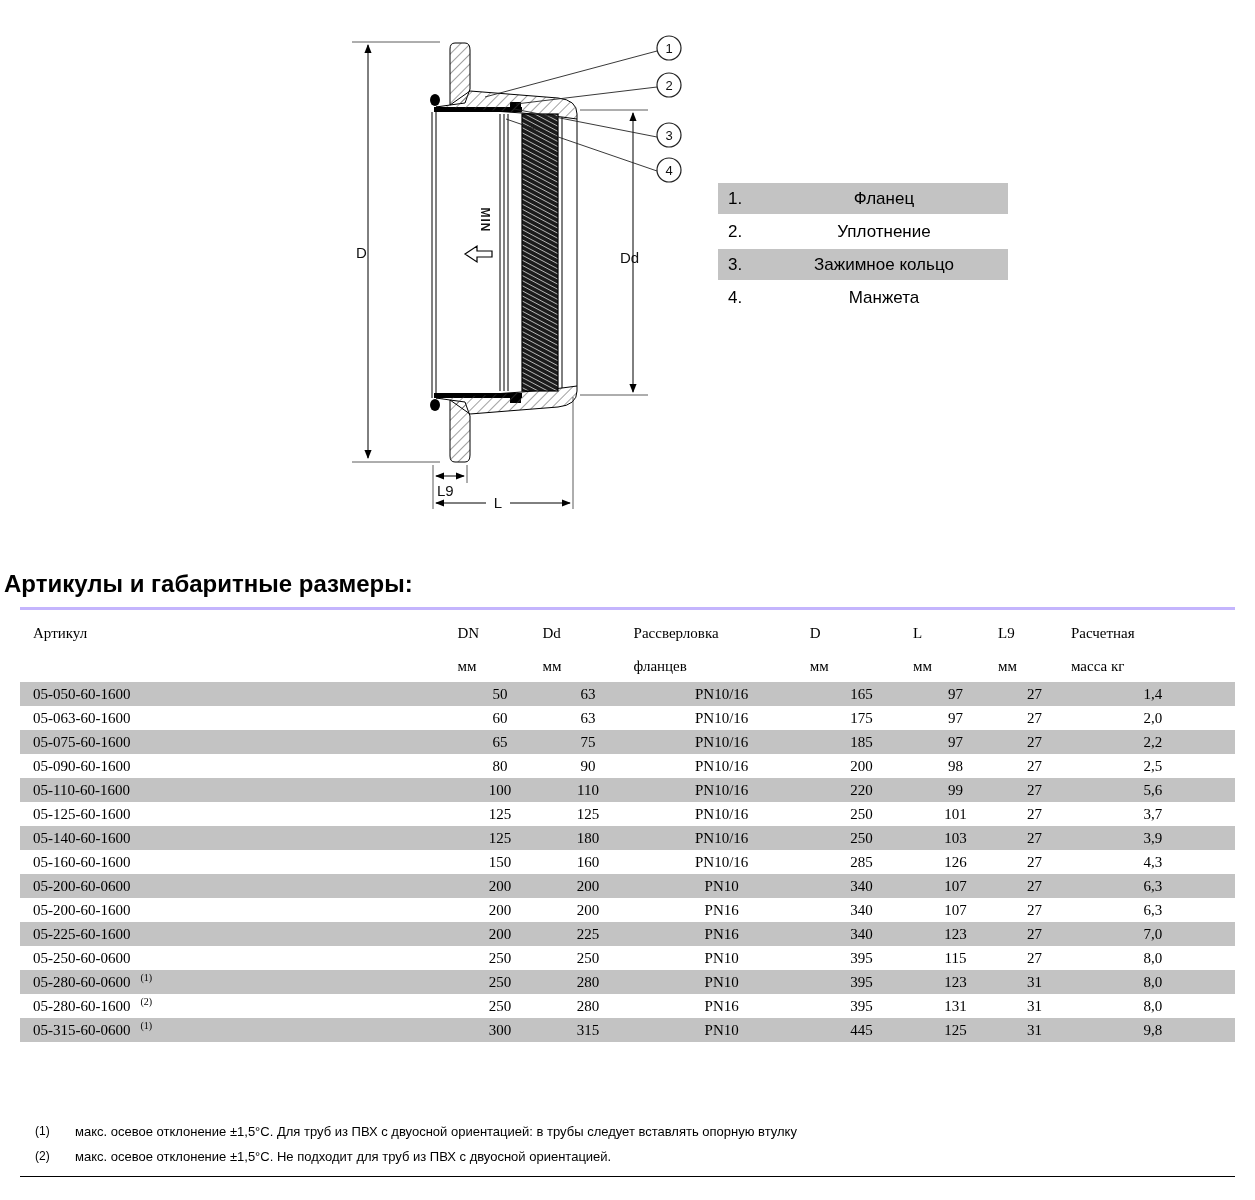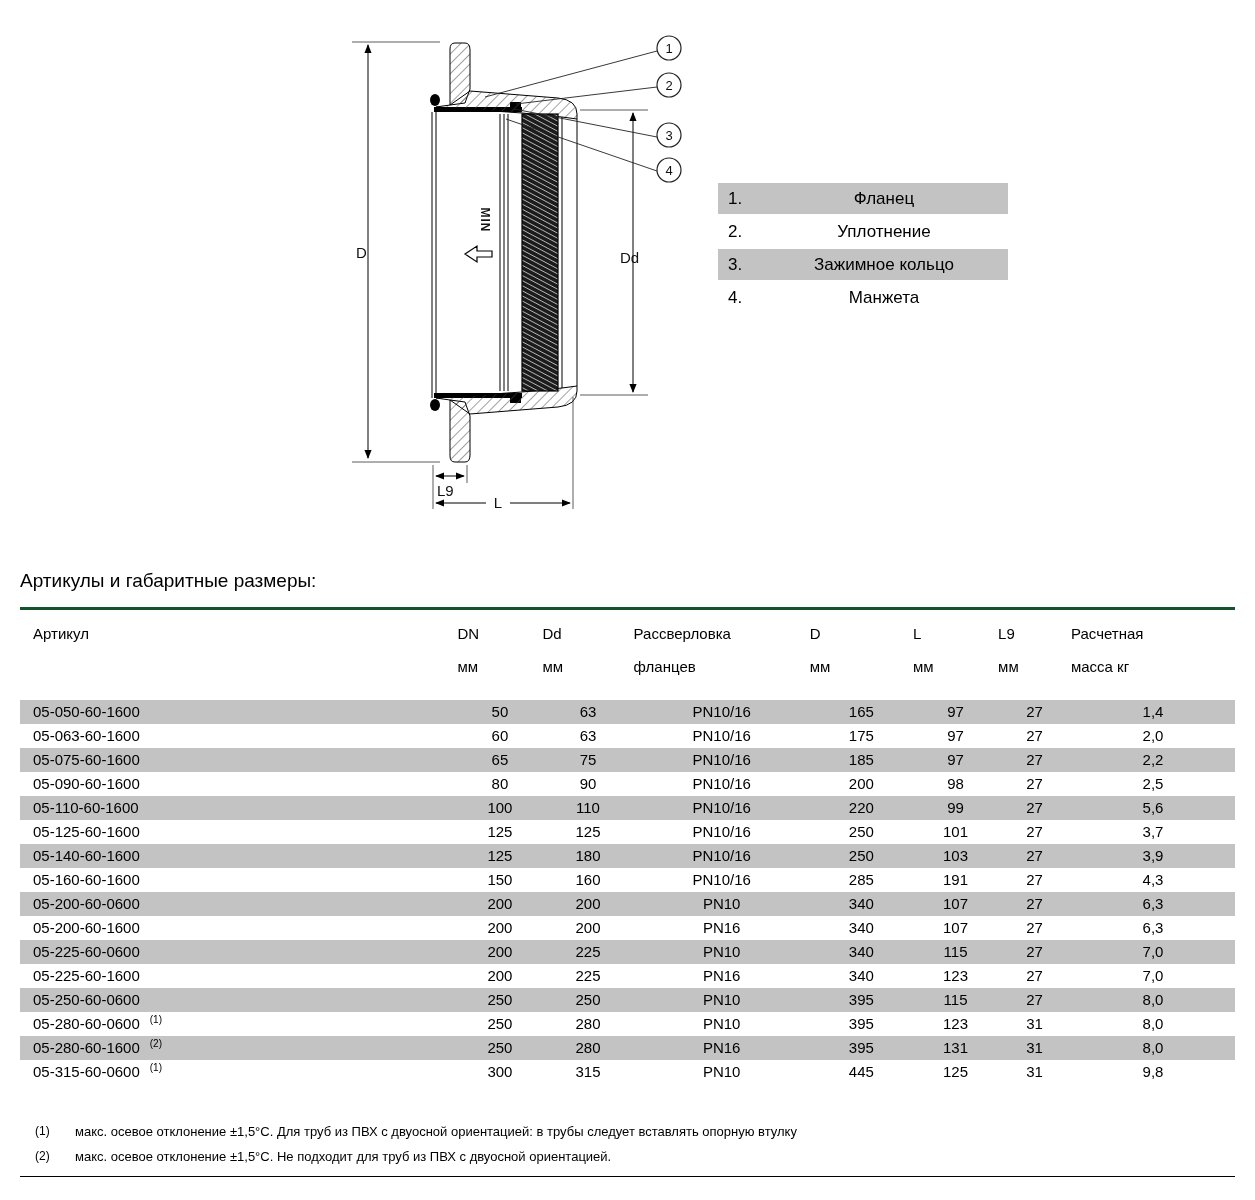--- a/index.html
+++ b/index.html
@@ -22,33 +22,34 @@
   .callout-num { font-family:"Liberation Sans",sans-serif; font-size:13px; fill:#111; text-anchor:middle; }
 
   
   .legend { position:absolute; left:718px; top:183px; width:290px; }
   .legend-row { display:flex; align-items:center; height:31px; margin-bottom:2px; font-size:17px; }
   .legend-row:nth-child(odd) { background:#c3c3c3; }
   .legend-num { width:42px; padding-left:10px; box-sizing:border-box; }
   .legend-label { flex:1;text-align:center; }
 
   
-  .tbl-title { position:absolute; left:20px; top:570px; font-size:19px; font-weight:normal; }
+  .tbl-title { position:absolute; left:4px; top:570px; font-size:24px; font-weight:bold; }
   .tbl {
     position:absolute; left:20px; top:607px; width:1215px;
     border-collapse:collapse; table-layout:fixed; font-size:15px;
-    border-top:3px solid #14532d;
+    border-top:3px solid #c4b5fd;
+    font-family:Liberation Serif, serif;
   }
   .tbl col.c-article { width:36%; }
   .tbl col.c-dn { width:7%; }  .tbl col.c-dd { width:7.5%; }
   .tbl col.c-drill { width:14.5%; } .tbl col.c-D { width:8.5%; }
   .tbl col.c-L { width:7%; }  .tbl col.c-L9 { width:6%; } .tbl col.c-mass { width:13.5%; }
   .tbl th { font-weight:normal; text-align:left; padding:0; }
   .tbl thead tr.names th { height:34px; vertical-align:middle; padding-top:6px; }
-  .tbl thead tr.units th { height:32px; vertical-align:middle; padding-bottom:18px; }
+  .tbl thead tr.units th { height:32px; vertical-align:middle; padding-bottom:0; }
   .tbl th.left, .tbl td.left { text-align:left; padding-left:13px; }
   .tbl td { height:24px; padding:0; text-align:center; line-height:24px; }
   .tbl tbody tr:nth-child(odd) { background:#c3c3c3; }
   sup.note { font-size:10px; vertical-align:super; margin-left:10px; line-height:0; }
 
   
   .footnotes { position:absolute; left:20px; top:1124px; width:1215px; font-size:13px; }
   .footnote-row { display:flex; margin-bottom:10px; }
   .footnote-marker { width:55px; padding-left:15px; box-sizing:border-box; font-size:12px; }
   .footnote-text { flex:1; }
@@ -285,21 +286,21 @@
         <td>103</td>
         <td>27</td>
         <td>3,9</td>
       </tr>
         <tr>
         <td class="left"><span>05-160-60-1600</span><sup class="note"></sup></td>
         <td>150</td>
         <td>160</td>
         <td>PN10/16</td>
         <td>285</td>
-        <td>191</td>
+        <td>126</td>
         <td>27</td>
         <td>4,3</td>
       </tr>
         <tr>
         <td class="left"><span>05-200-60-0600</span><sup class="note"></sup></td>
         <td>200</td>
         <td>200</td>
         <td>PN10</td>
         <td>340</td>
         <td>107</td>
@@ -308,30 +309,20 @@
       </tr>
         <tr>
         <td class="left"><span>05-200-60-1600</span><sup class="note"></sup></td>
         <td>200</td>
         <td>200</td>
         <td>PN16</td>
         <td>340</td>
         <td>107</td>
         <td>27</td>
         <td>6,3</td>
-      </tr>
-        <tr>
-        <td class="left"><span>05-225-60-0600</span><sup class="note"></sup></td>
-        <td>200</td>
-        <td>225</td>
-        <td>PN10</td>
-        <td>340</td>
-        <td>115</td>
-        <td>27</td>
-        <td>7,0</td>
       </tr>
         <tr>
         <td class="left"><span>05-225-60-1600</span><sup class="note"></sup></td>
         <td>200</td>
         <td>225</td>
         <td>PN16</td>
         <td>340</td>
         <td>123</td>
         <td>27</td>
         <td>7,0</td>

